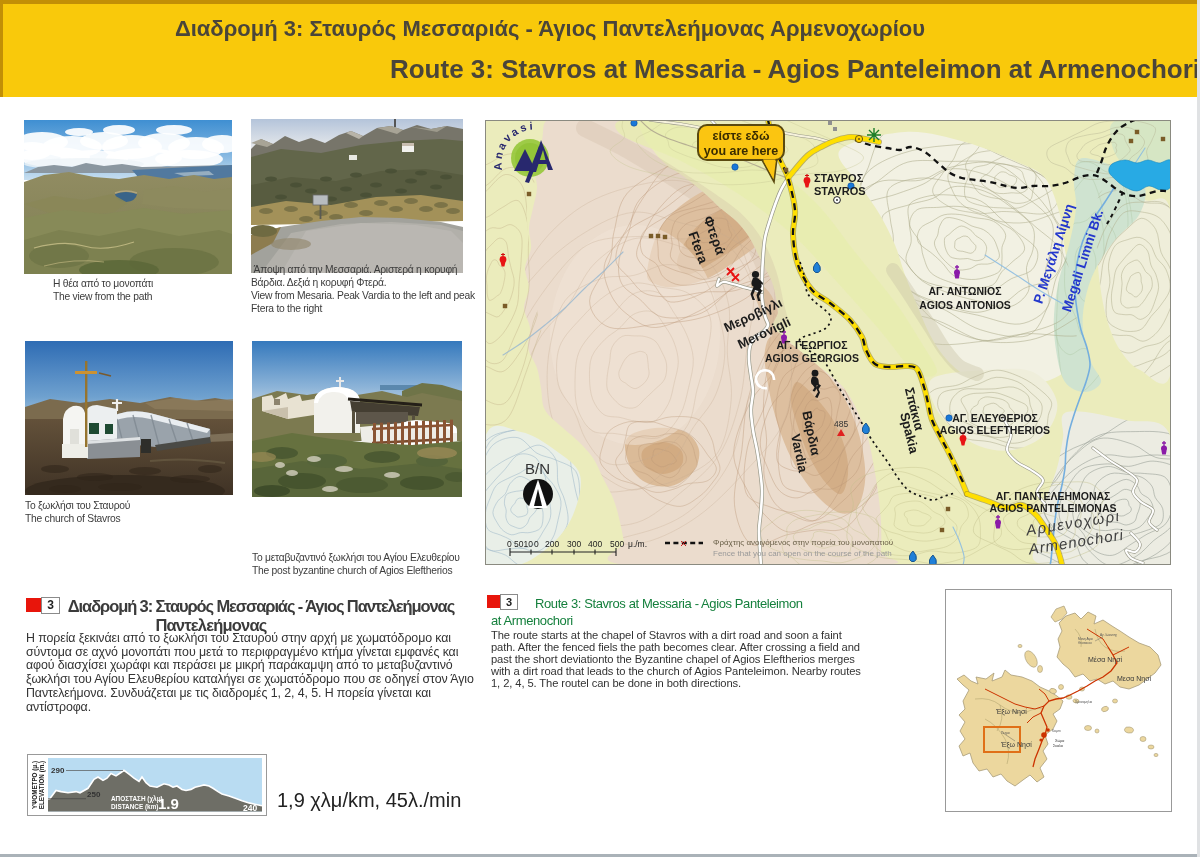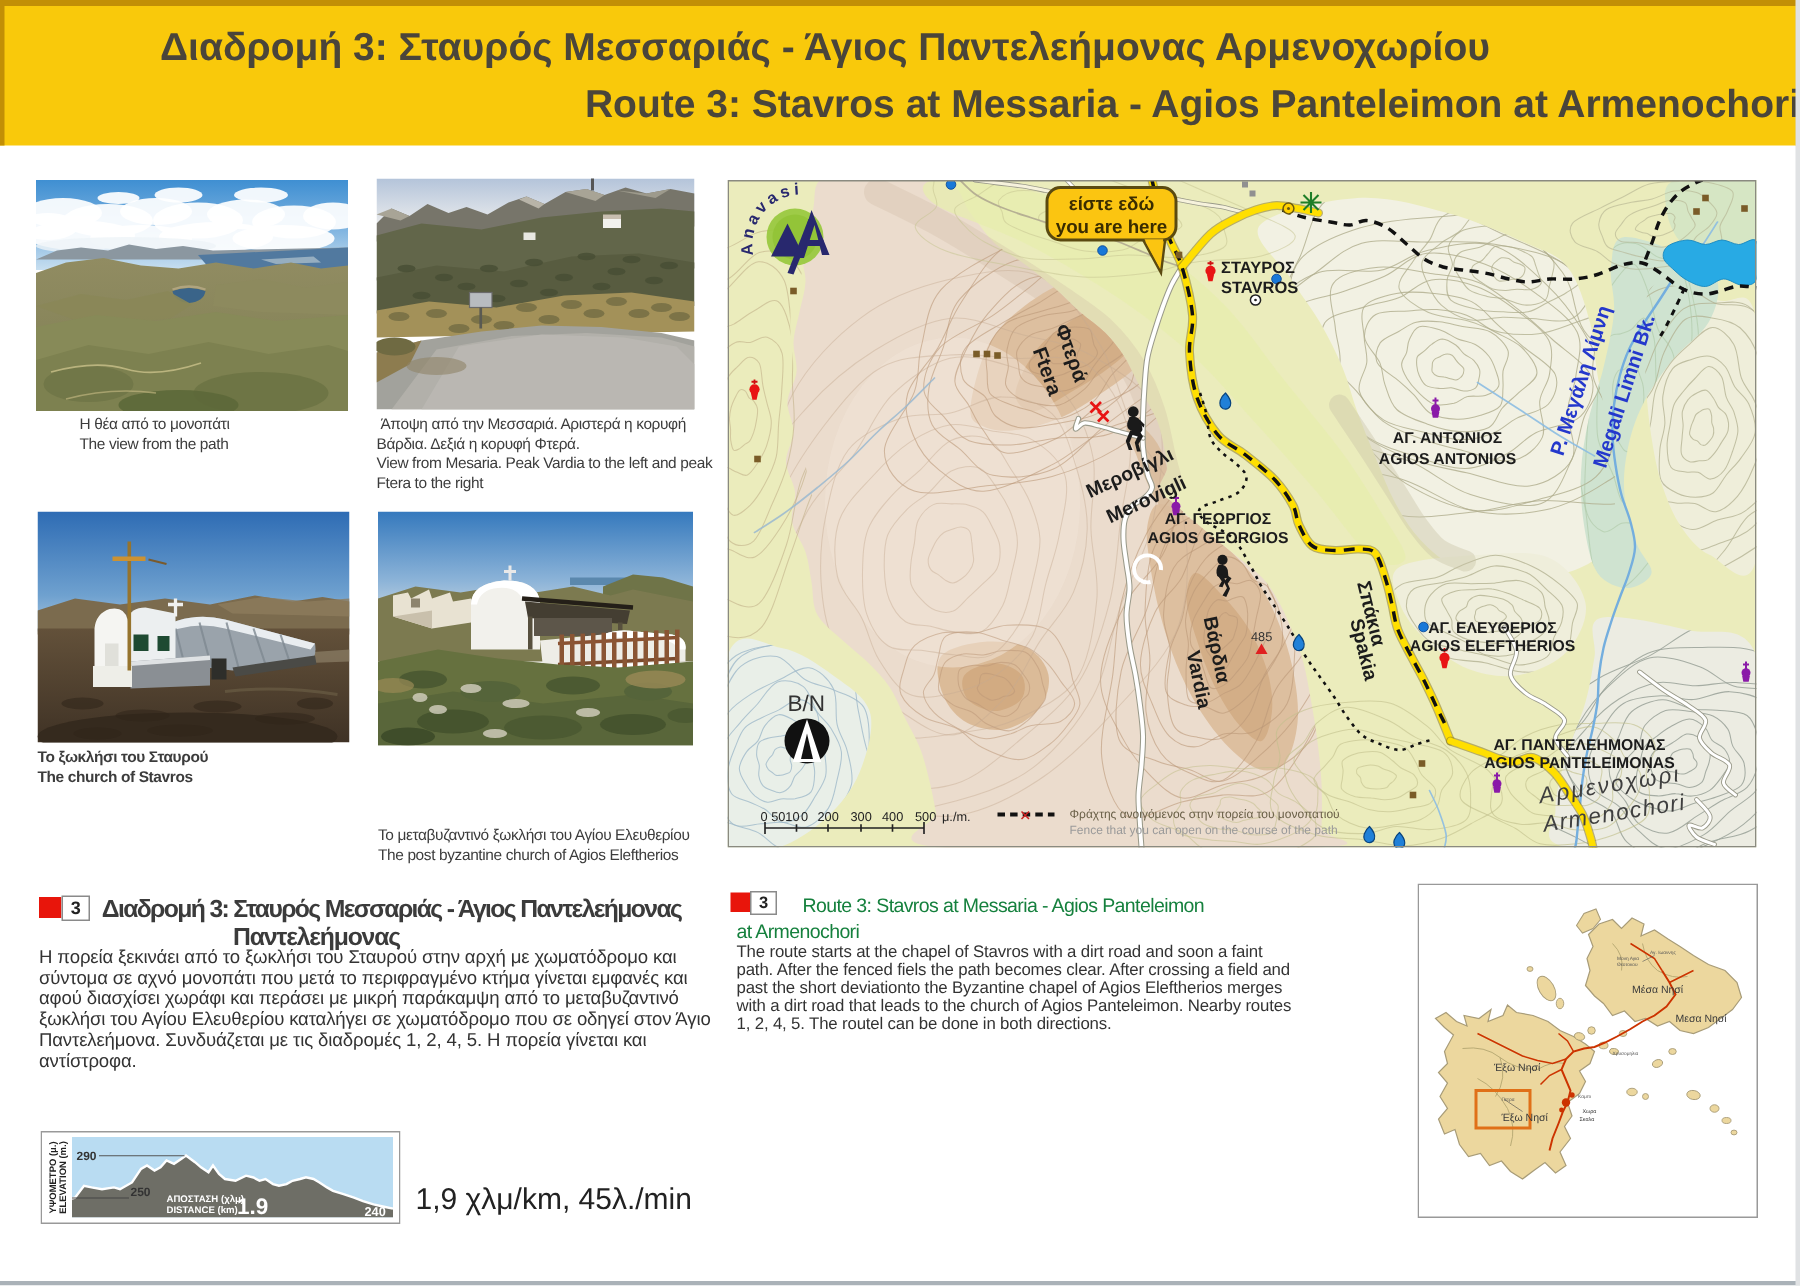--- a/index.html
+++ b/index.html
@@ -2,21 +2,21 @@
 <html><head><meta charset="utf-8">
 <style>
 html,body{margin:0;padding:0;}
 body{width:1200px;height:857px;position:relative;font-family:"Liberation Sans",sans-serif;background:#fff;overflow:hidden;}
 .abs{position:absolute;}
 .cap{font-size:10.3px;color:#3c3c3c;line-height:13px;letter-spacing:-0.25px;}
 </style></head><body>
 
 <div class="abs" style="left:0;top:0;width:1200px;height:97px;background:#f9c90b;border-top:4px solid #c28f06;border-left:3px solid #c28f06;border-right:3px solid #e3b30a;box-sizing:border-box;"></div>
 
-<div class="abs" style="left:0;top:16px;width:1100px;text-align:center;font-size:26px;font-weight:bold;color:#4a453a;">Διαδρομή 3: Σταυρός Μεσσαριάς - Άγιος Παντελεήμονας Αρμενοχωρίου</div>
+<div class="abs" style="left:0;top:16px;width:1100px;text-align:center;font-size:22px;font-weight:bold;color:#4a453a;">Διαδρομή 3: Σταυρός Μεσσαριάς - Άγιος Παντελεήμονας Αρμενοχωρίου</div>
 
 <div class="abs" style="left:0;top:54px;width:1200px;text-align:right;font-size:26px;font-weight:bold;color:#4a453a;">Route 3: Stavros at Messaria - Agios Panteleimon at Armenochori</div>
 
 <svg class="abs" style="left:24px;top:120px;" width="208" height="154" viewBox="0 0 208 154">
 <defs>
       <linearGradient id="p1sky" x1="0" y1="0" x2="0" y2="1">
         <stop offset="0" stop-color="#3f8fd2"></stop>
         <stop offset="0.55" stop-color="#7fb4e0"></stop>
         <stop offset="1" stop-color="#c8dff0"></stop>
       </linearGradient>
@@ -254,23 +254,23 @@
 <ellipse cx="140" cy="134" rx="8" ry="3" fill="#ddd8ca" opacity="0.75"></ellipse>
 <ellipse cx="78" cy="148" rx="8" ry="3" fill="#ddd8ca" opacity="0.75"></ellipse>
 <ellipse cx="28" cy="124" rx="5" ry="3" fill="#ddd8ca" opacity="0.75"></ellipse>
 
 <ellipse cx="185" cy="112" rx="20" ry="6" fill="#9a8a56" opacity="0.8"></ellipse>
 <ellipse cx="10" cy="116" rx="14" ry="5" fill="#9a8a56" opacity="0.7"></ellipse>
 </svg>
 
 <div class="abs cap" style="left:25px;top:277px;margin-left:28px;">Η θέα από το μονοπάτι<br>The view from the path</div>
 
-<div class="abs cap" style="left:251px;top:277px;">&nbsp;Άποψη από την Μεσσαριά. Αριστερά η κορυφή<br>Βάρδια. Δεξιά η κορυφή Φτερά.<br>View from Mesaria. Peak Vardia to the left and peak<br>Ftera to the right</div>
-
-<div class="abs cap" style="left:25px;top:499px;font-weight:bold;">Το ξωκλήσι του Σταυρού<br>The church of Stavros</div>
+<div class="abs cap" style="left:251px;top:263px;">&nbsp;Άποψη από την Μεσσαριά. Αριστερά η κορυφή<br>Βάρδια. Δεξιά η κορυφή Φτερά.<br>View from Mesaria. Peak Vardia to the left and peak<br>Ftera to the right</div>
+
+<div class="abs cap" style="left:25px;top:499px;">Το ξωκλήσι του Σταυρού<br>The church of Stavros</div>
 
 <div class="abs cap" style="left:252px;top:519px;margin-top:32px;">Το μεταβυζαντινό ξωκλήσι του Αγίου Ελευθερίου<br>The post byzantine church of Agios Eleftherios</div>
 
 <div class="abs" style="left:26px;top:598px;width:15px;height:14px;background:#e8150b;"></div>
 <div class="abs" style="left:41px;top:597px;width:17px;height:15px;background:#fff;border:1px solid #8a8a8a;font-size:12px;font-weight:bold;color:#222;text-align:center;line-height:15px;">3</div>
 
 <div class="abs" style="left:61px;top:597px;width:400px;text-align:center;font-size:16.5px;font-weight:bold;color:#3b3b3b;white-space:nowrap;letter-spacing:-1.1px;">Διαδρομή 3: Σταυρός Μεσσαριάς - Άγιος Παντελεήμονας</div>
 <div class="abs" style="left:111px;top:616px;width:200px;text-align:center;font-size:16.5px;font-weight:bold;color:#3b3b3b;white-space:nowrap;letter-spacing:-0.8px;">Παντελεήμονας</div>
 
 <div class="abs" style="left:26px;top:632px;width:460px;font-size:12.4px;line-height:13.7px;color:#333;white-space:nowrap;letter-spacing:-0.1px;">Η πορεία ξεκινάει από το ξωκλήσι του Σταυρού στην αρχή με χωματόδρομο και<br>σύντομα σε αχνό μονοπάτι που μετά το περιφραγμένο κτήμα γίνεται εμφανές και<br>αφού διασχίσει χωράφι και περάσει με μικρή παράκαμψη από το μεταβυζαντινό<br>ξωκλήσι του Αγίου Ελευθερίου καταλήγει σε χωματόδρομο που σε οδηγεί στον Άγιο<br>Παντελεήμονα. Συνδυάζεται με τις διαδρομές 1, 2, 4, 5. Η πορεία γίνεται και<br>αντίστροφα.</div>

